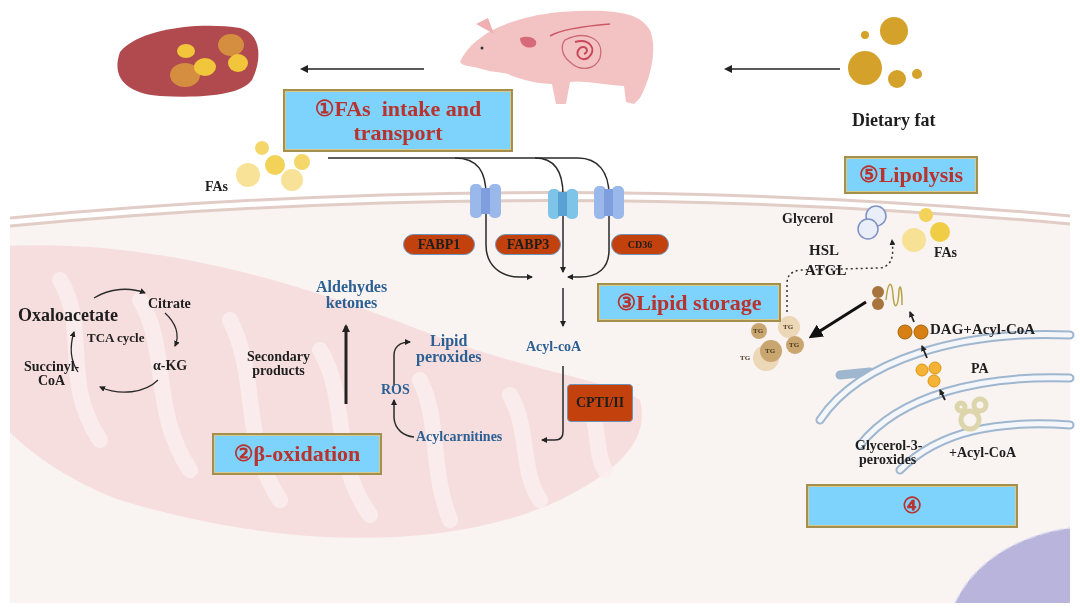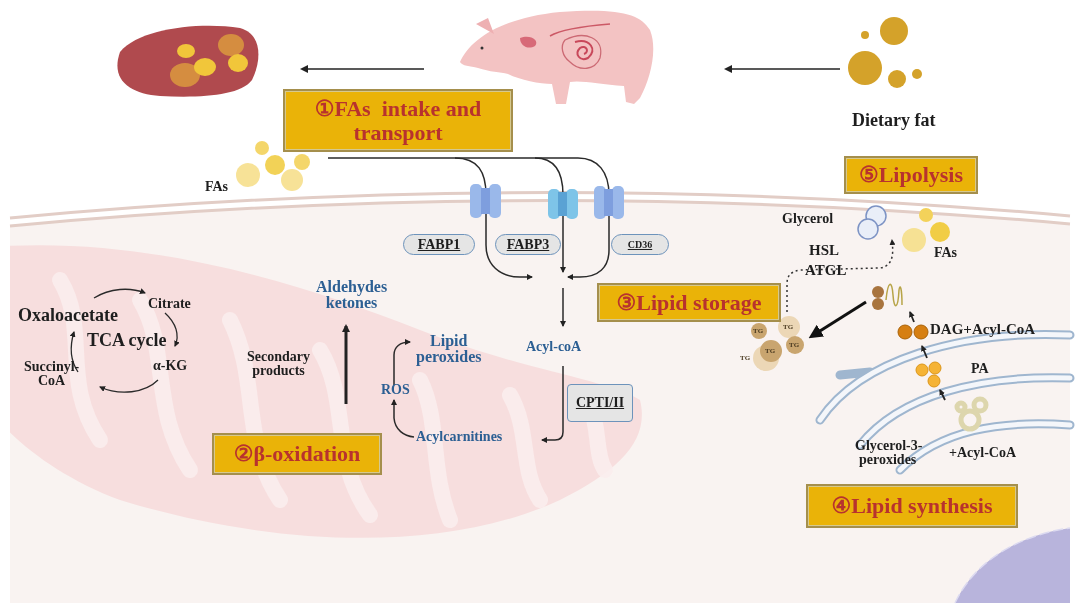--- a/index.html
+++ b/index.html
@@ -1,22 +1,22 @@
 <!DOCTYPE html>
 <html><head>
 <meta charset="utf-8">
 <style>
   html,body{margin:0;padding:0;background:#ffffff;}
   body{width:1080px;height:611px;position:relative;overflow:hidden;font-family:"Liberation Serif","DejaVu Serif",serif;}
   #diagram{position:absolute;left:0;top:0;width:1080px;height:611px;}
   .lbl{position:absolute;font-family:"Liberation Serif","DejaVu Serif",serif;font-weight:bold;color:#1e1e1e;line-height:1.0;white-space:nowrap;}
   .blue{color:#2c5f93;}
   .center{text-align:center;}
-  .stagebox{position:absolute;background:#eab308;border:2px solid #a58f4c;box-shadow:0 0 0 1px #d6c98f inset;color:#b8322e;font-family:"Liberation Serif","DejaVu Serif",serif;font-weight:bold;display:flex;align-items:center;justify-content:center;text-align:center;line-height:1.05;white-space:nowrap;}
-  .pill{position:absolute;background:#e5e5e5;border:1.5px solid #6d93bb;border-radius:12px;font-family:"Liberation Serif","DejaVu Serif",serif;font-weight:bold;color:#1e1e1e;display:flex;align-items:center;justify-content:center;text-decoration:underline;}
+  .stagebox{position:absolute;background:#7dd3fc;border:2px solid #a58f4c;box-shadow:0 0 0 1px #d6c98f inset;color:#b8322e;font-family:"Liberation Serif","DejaVu Serif",serif;font-weight:bold;display:flex;align-items:center;justify-content:center;text-align:center;line-height:1.05;white-space:nowrap;}
+  .pill{position:absolute;background:#c2410c;border:1.5px solid #6d93bb;border-radius:12px;font-family:"Liberation Serif","DejaVu Serif",serif;font-weight:bold;color:#1e1e1e;display:flex;align-items:center;justify-content:center;}
 </style>
 </head>
 <body>
 
 <svg id="diagram" viewBox="0 0 1080 611" xmlns="http://www.w3.org/2000/svg">
   <defs>
     <marker id="ah" markerWidth="8" markerHeight="8" refX="6" refY="4" orient="auto" markerUnits="userSpaceOnUse">
       <path d="M0,0 L8,4 L0,8 Z" fill="#222"></path>
     </marker>
     <marker id="ahs" markerWidth="6" markerHeight="6" refX="5" refY="3" orient="auto" markerUnits="userSpaceOnUse">
@@ -226,26 +226,25 @@
 <div class="lbl" style="left:930px;top:322px;font-size:15px;">DAG+Acyl-CoA</div>
 <div class="lbl" style="left:945px;top:362px;font-size:14px;margin-left:26px;">PA</div>
 <div class="lbl" style="left:855px;top:439px;font-size:14px;">
   <div>Glycerol-3-</div>
   <div style="padding-left:4px;">peroxides</div>
 </div>
 <div class="lbl" style="left:949px;top:446px;font-size:14px;">+Acyl-CoA</div>
 
 <div class="stagebox" style="left:806px;top:484px;width:208px;height:40px;font-size:22px;">
   <span>④</span>
-    <span>Lipid synthesis</span>
 </div>
 
 <div class="lbl" style="left:18px;top:306px;font-size:18px;">Oxaloacetate</div>
 <div class="lbl" style="left:148px;top:297px;font-size:14px;">Citrate</div>
-<div class="lbl" style="left:87px;top:331px;font-size:18px;">TCA cycle</div>
+<div class="lbl" style="left:87px;top:331px;font-size:13px;">TCA cycle</div>
 <div class="lbl" style="left:153px;top:359px;font-size:14px;">α-KG</div>
 <div class="lbl center" style="left:24px;top:360px;font-size:14px;">
   <div>Succinyl-</div>
   <div>CoA</div>
 </div>
 
 <div class="lbl center blue" style="left:316px;top:279px;font-size:16px;">
   <div>Aldehydes</div>
   <div>ketones</div>
 </div>

